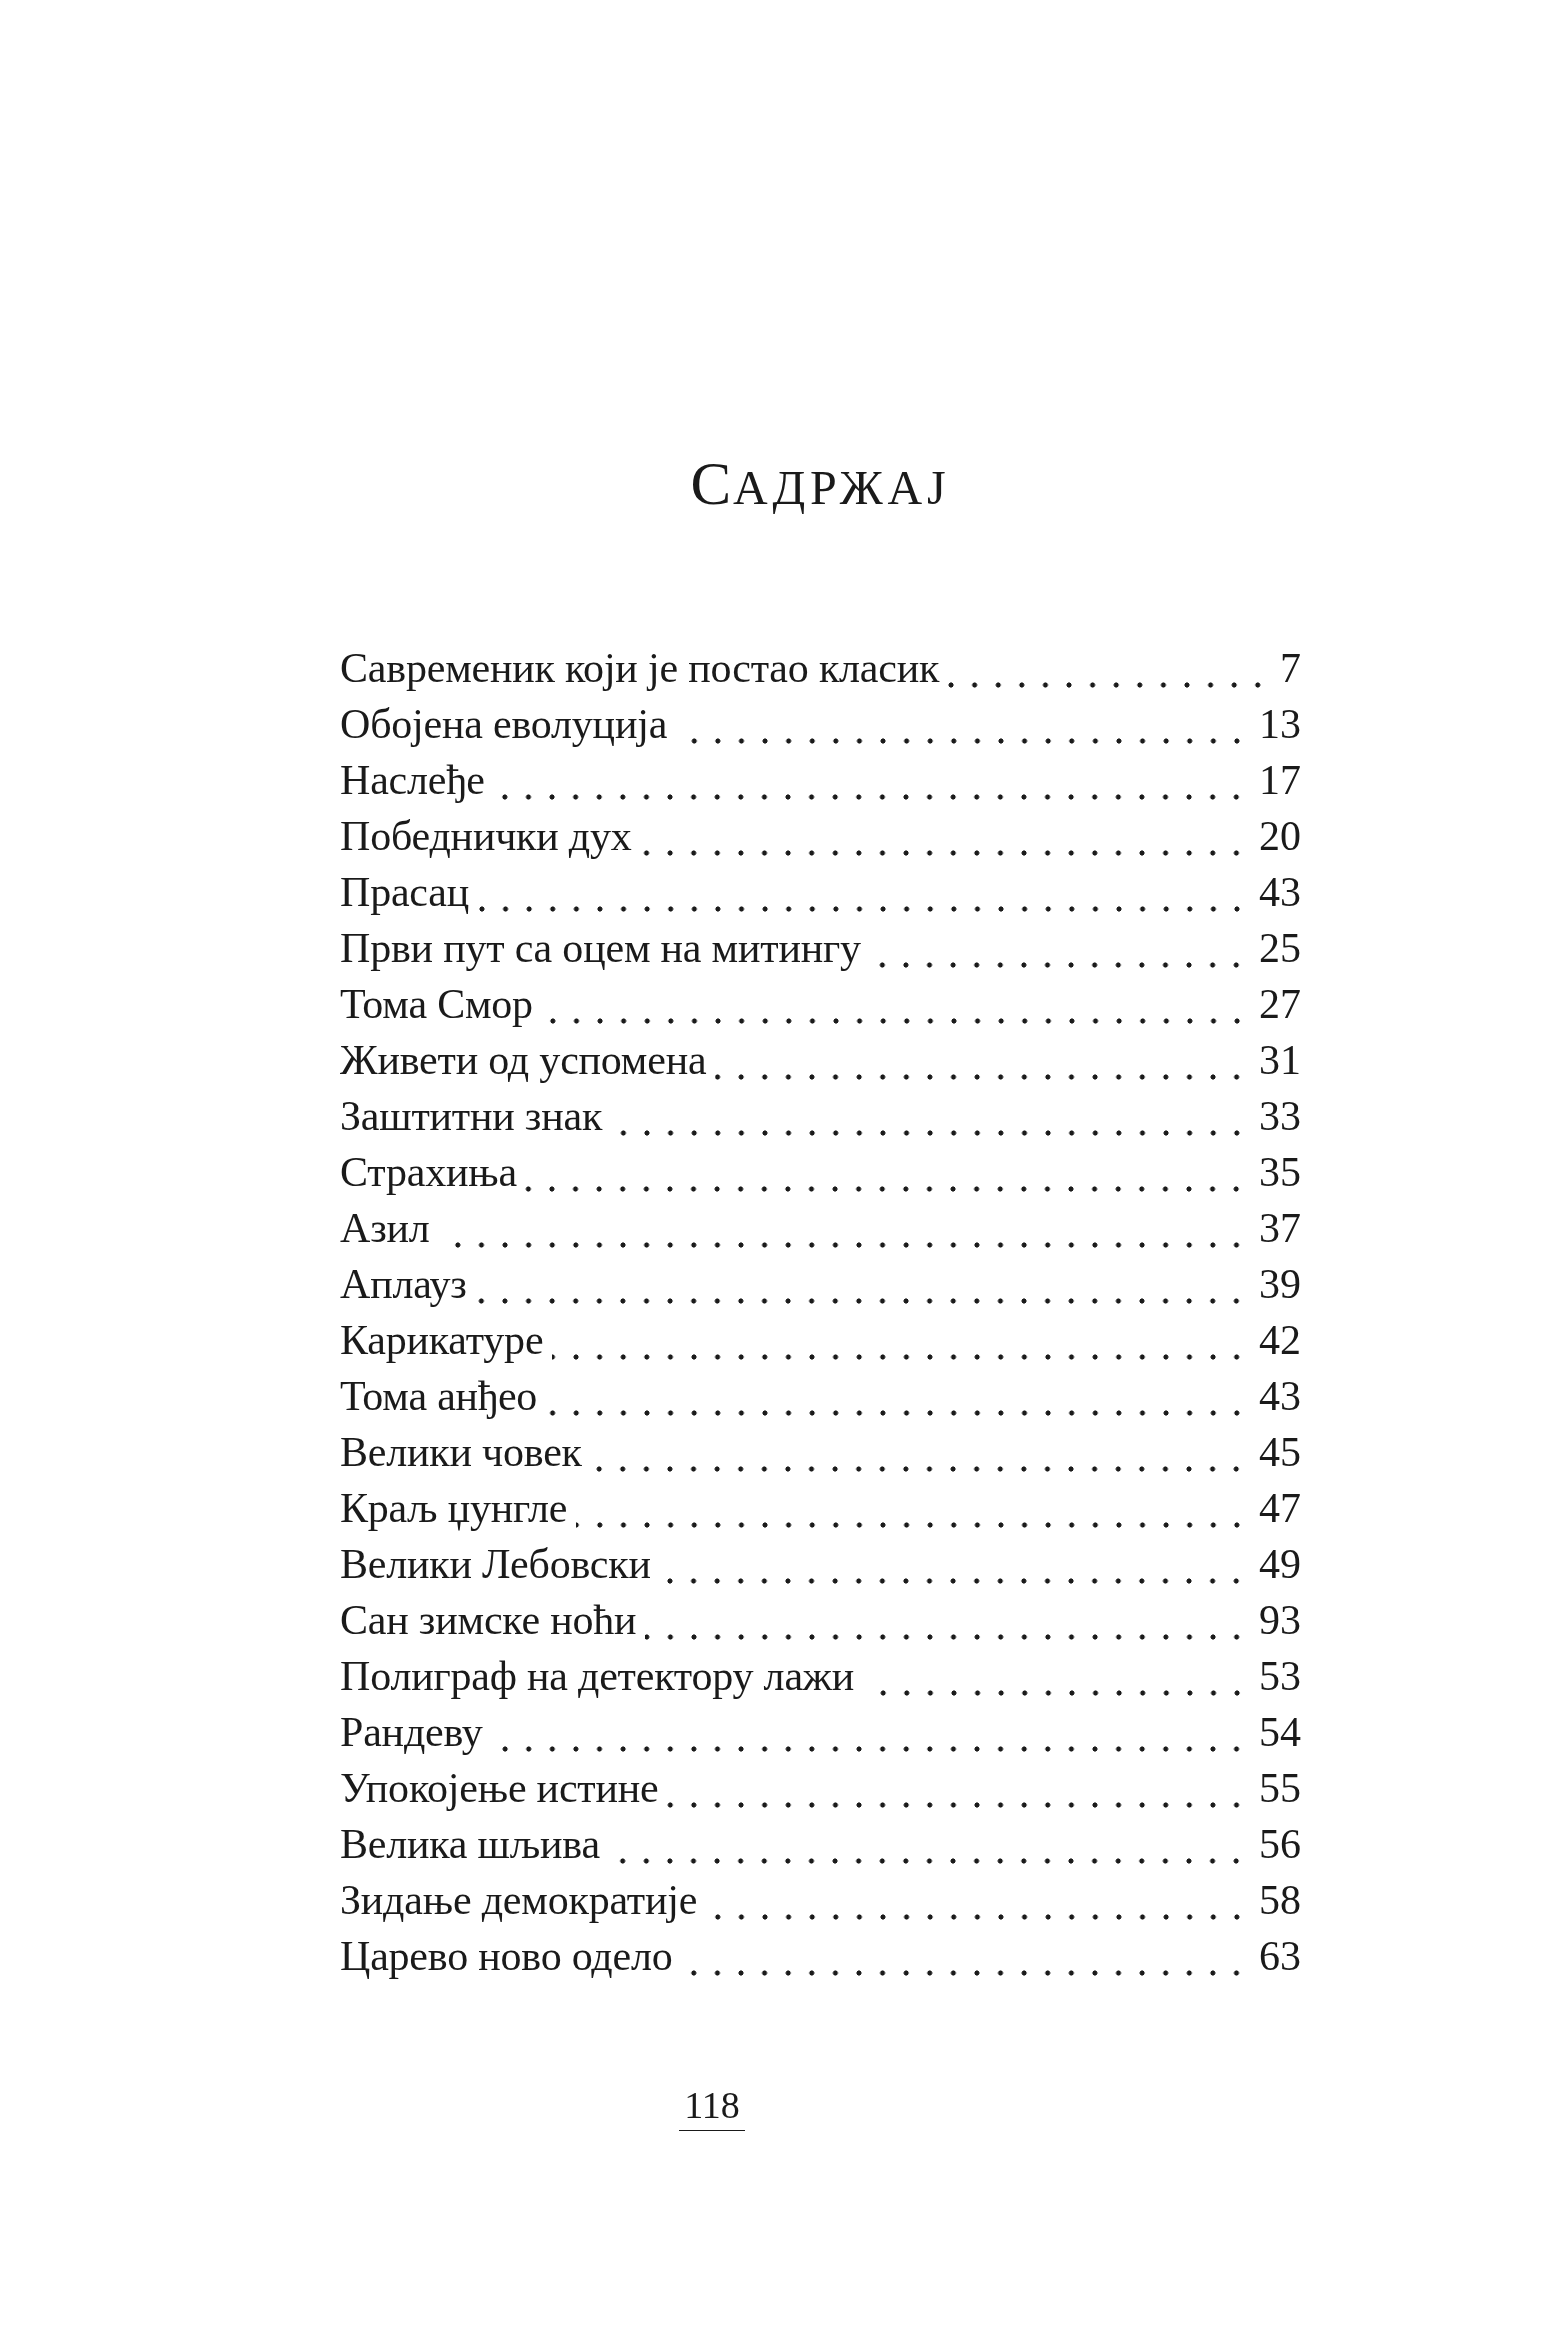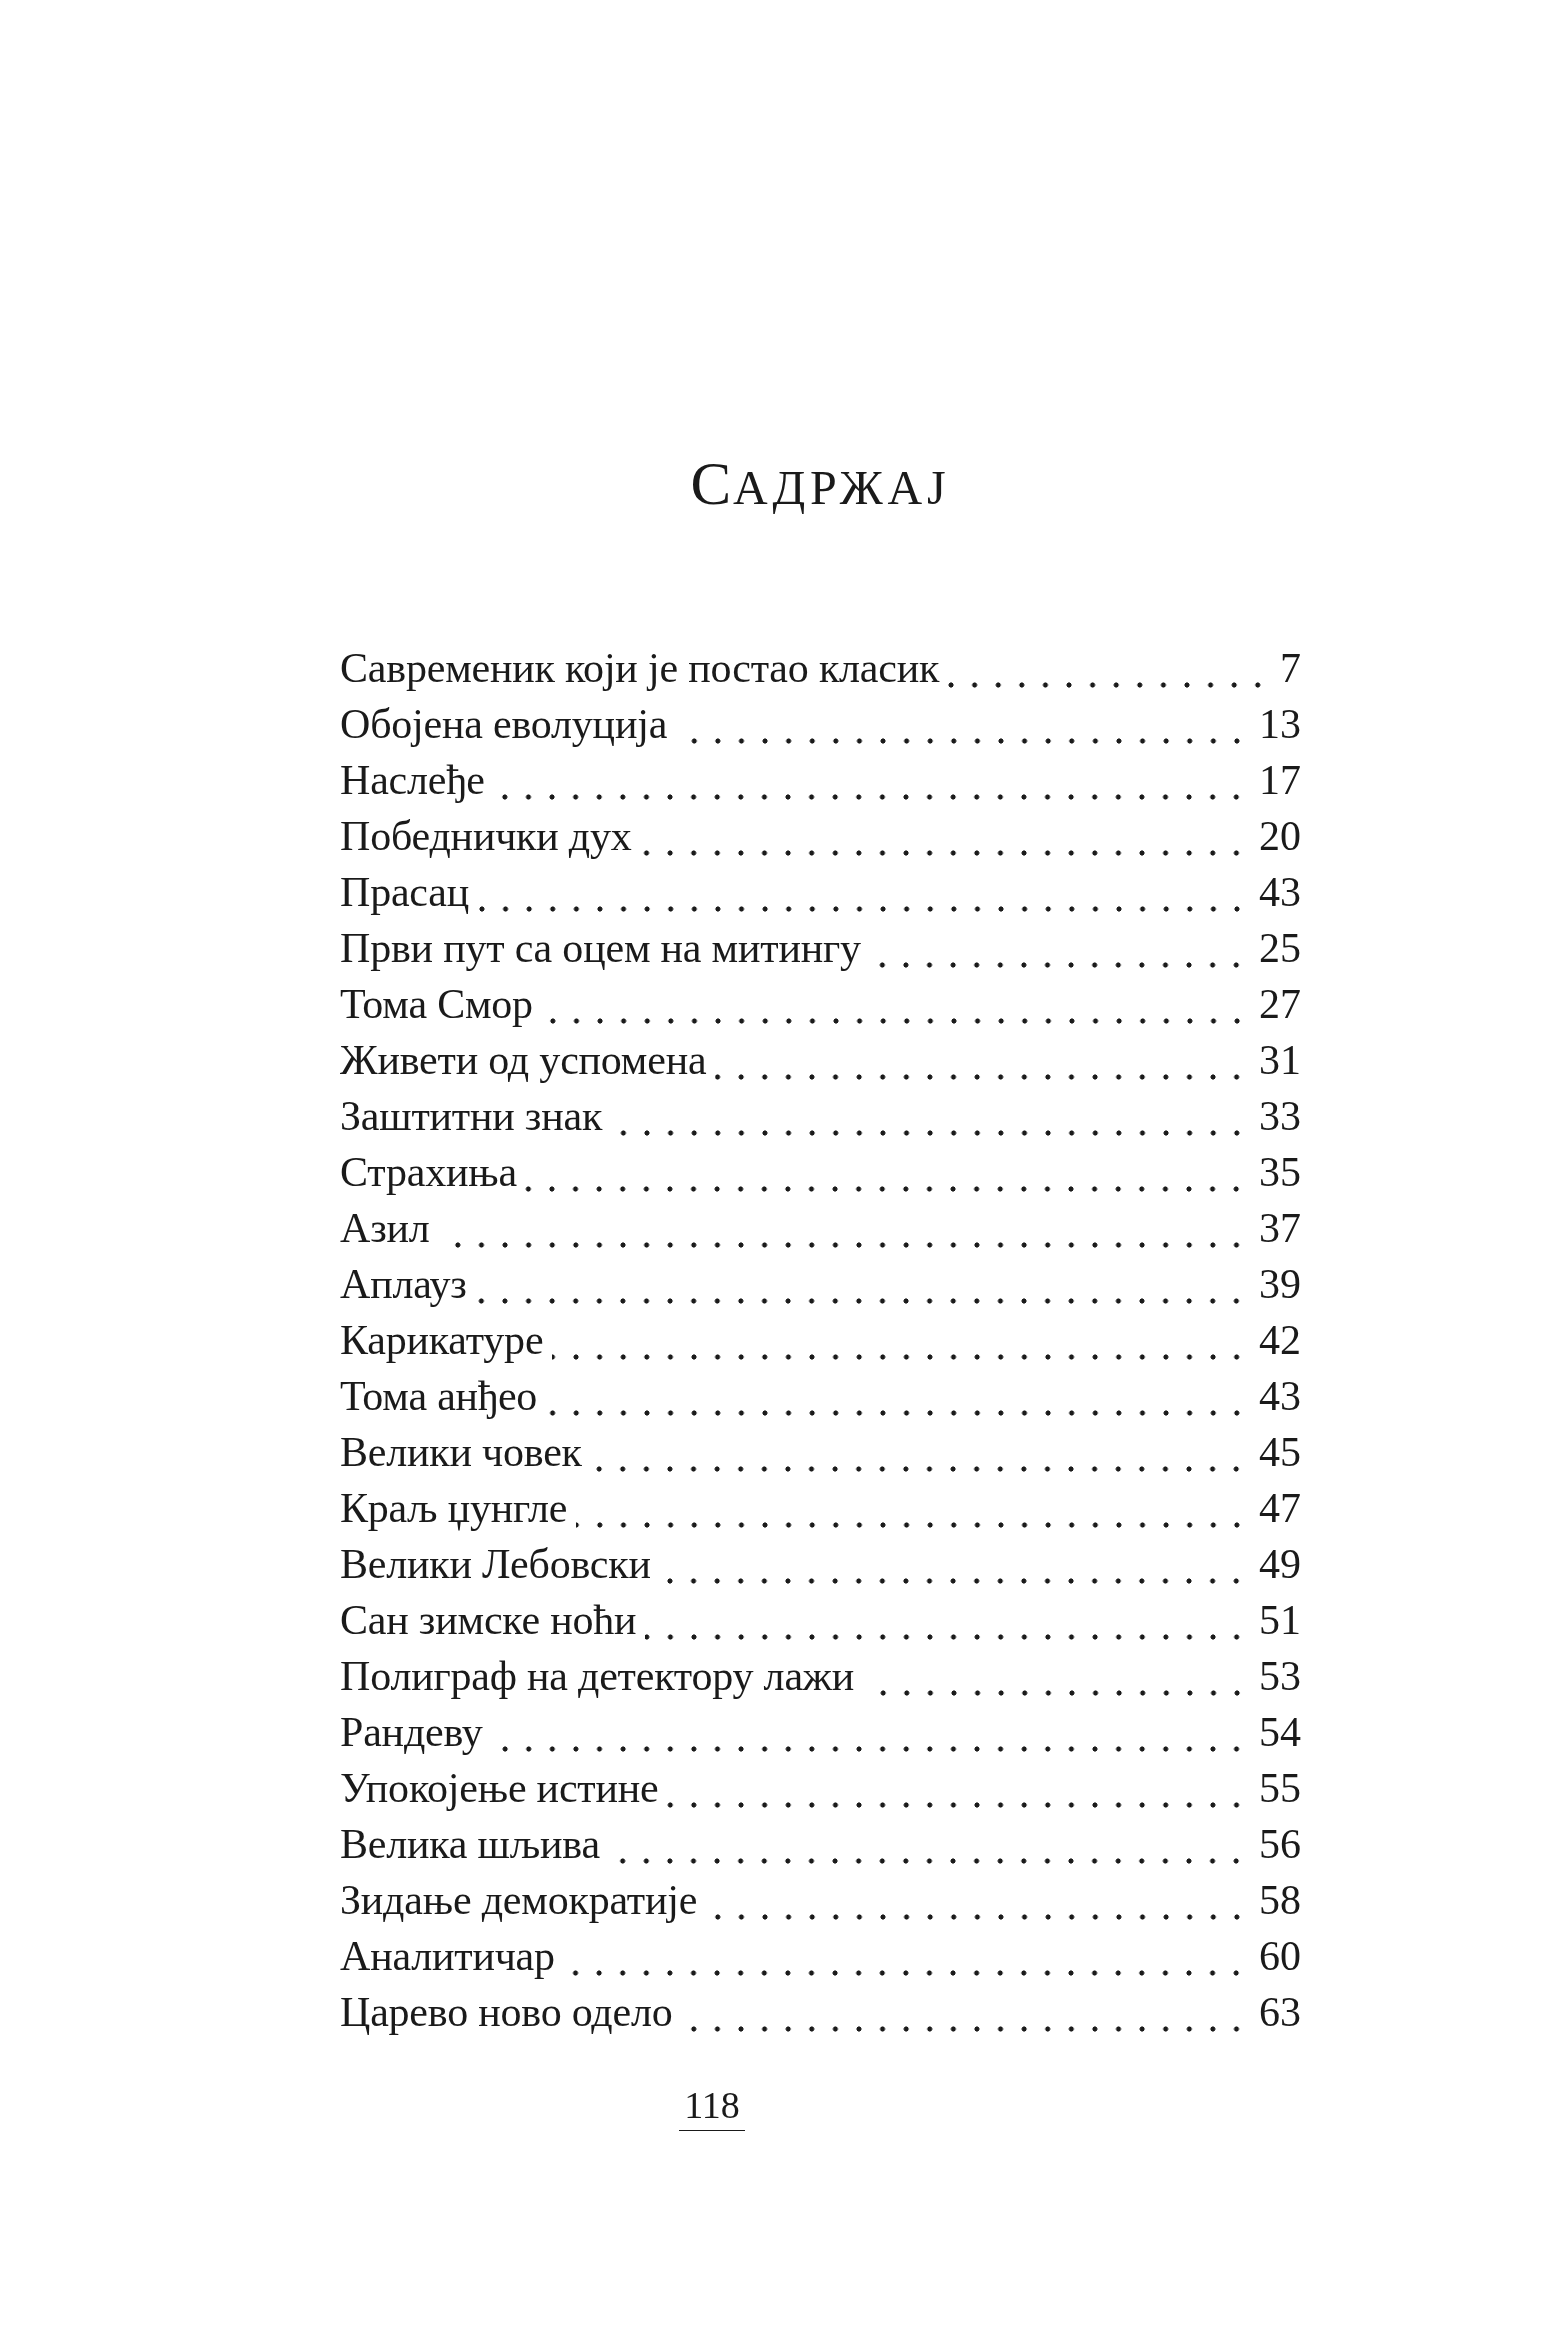--- a/index.html
+++ b/index.html
@@ -182,21 +182,21 @@
         <span class="toc-page">47</span>
       </div>
       <div class="toc-row">
         <span class="toc-label">Велики Лебовски</span>
         <span class="leader"></span>
         <span class="toc-page">49</span>
       </div>
       <div class="toc-row">
         <span class="toc-label">Сан зимске ноћи</span>
         <span class="leader"></span>
-        <span class="toc-page">51</span>
+        <span class="toc-page">93</span>
       </div>
       <div class="toc-row">
         <span class="toc-label">Полиграф на детектору лажи</span>
         <span class="leader"></span>
         <span class="toc-page">53</span>
       </div>
       <div class="toc-row">
         <span class="toc-label">Рандеву</span>
         <span class="leader"></span>
         <span class="toc-page">54</span>
@@ -208,25 +208,20 @@
       </div>
       <div class="toc-row">
         <span class="toc-label">Велика шљива</span>
         <span class="leader"></span>
         <span class="toc-page">56</span>
       </div>
       <div class="toc-row">
         <span class="toc-label">Зидање демократије</span>
         <span class="leader"></span>
         <span class="toc-page">58</span>
-      </div>
-      <div class="toc-row">
-        <span class="toc-label">Аналитичар</span>
-        <span class="leader"></span>
-        <span class="toc-page">60</span>
       </div>
       <div class="toc-row">
         <span class="toc-label">Царево ново одело</span>
         <span class="leader"></span>
         <span class="toc-page">63</span>
       </div>
     </div>
 
   <div class="folio">
     <span class="folio-num">118</span>

